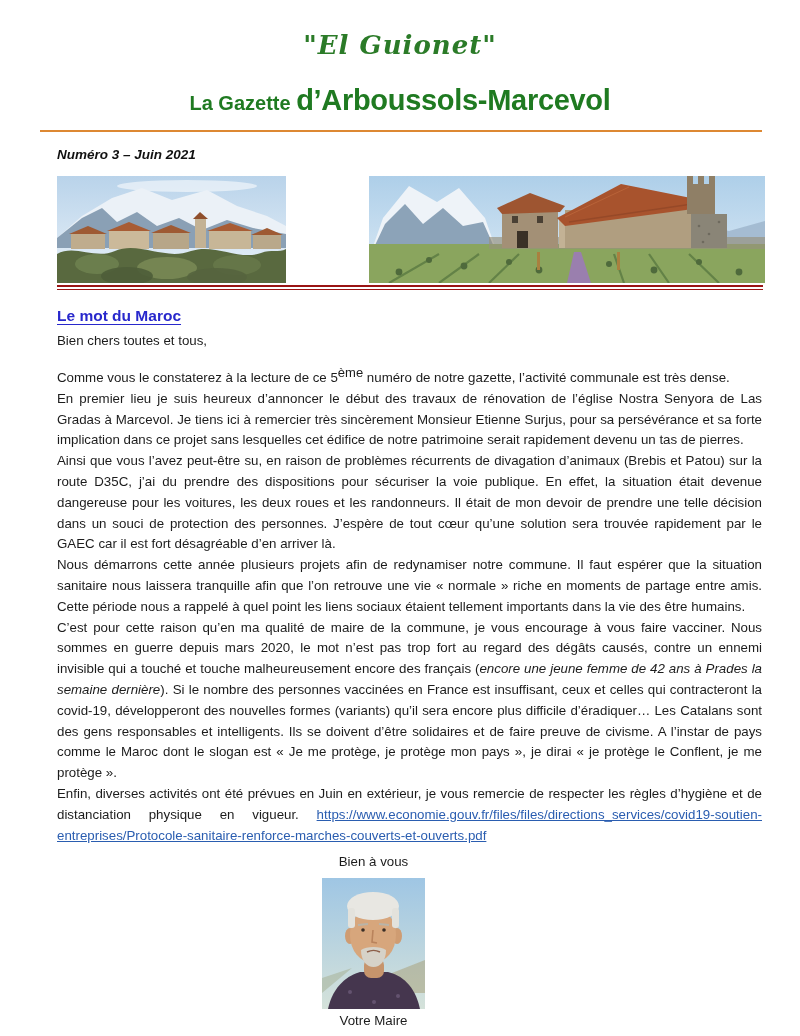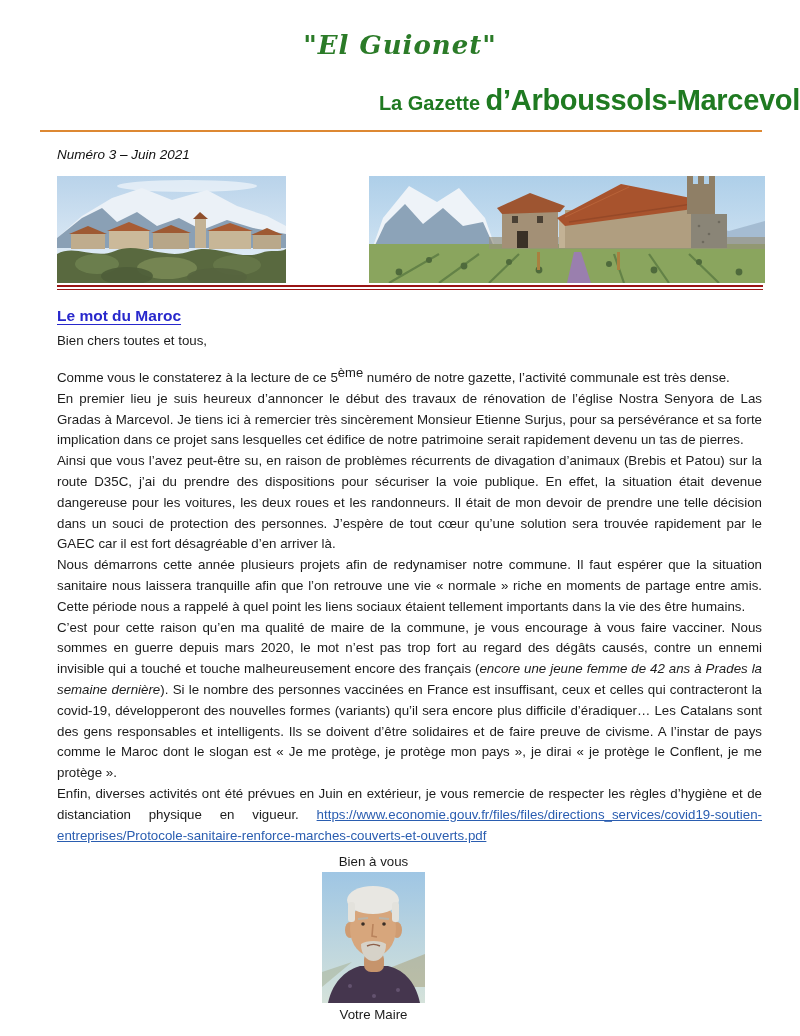--- a/index.html
+++ b/index.html
@@ -7,27 +7,27 @@
     width:800px; height:1036px; position:relative; overflow:hidden;
     background:#ffffff; color:#1c1c1c;
     font-family:"Liberation Sans", sans-serif;
   }
   
   .masthead { text-align:center; padding-top:30px; }
   .script-title {
     font-family:"DejaVu Serif", serif; font-style:italic; font-weight:bold;
     color:#2b7b28; font-size:26px; line-height:30px; letter-spacing:1px;
   }
-  .gazette-line { margin-top:24px; color:#1f7a21; font-weight:bold; line-height:32px;text-align:right; }
+  .gazette-line { margin-top:24px; color:#1f7a21; font-weight:bold; line-height:32px; }
   .gz-prefix { font-size:20px; }
   .gz-name   { font-size:29px; letter-spacing:-0.3px; }
   .rule-orange { margin:9px 38px 0 40px; height:2px; background:#dd8833; }
   .issue-line {
     text-align:left; margin:15px 0 0 57px;
-    font-size:13.5px; font-weight:normal; font-style:italic; color:#111;
+    font-size:13.5px; font-weight:bold; font-style:italic; color:#111;
   }
   
   .photo-row { margin:14px 0 0 57px; display:flex; gap:83px; height:107px; }
   .photo { display:block; }
   .rule-red {
     margin:2px 37px 0 57px; height:2px; background:#fff;
     border-top:2px solid #9a1414; border-bottom:1px solid #9a1414;
   }
   
   .article { margin:0 38px 0 57px; }
@@ -35,21 +35,21 @@
     margin:17px 0 0; font-size:15.5px; font-weight:bold; color:#2828cc;
     text-decoration:underline; text-underline-offset:3px;
   }
   .salutation { margin:8px 0 0; font-size:13.3px; }
   .bodytext { margin-top:20px; font-size:13.3px; line-height:20.8px; text-align:justify; }
   .bodytext p { margin:0; }
   .bodytext sup { font-size:13px; line-height:0;margin-top:37px; }
   .link { color:#2a5db0; text-decoration:underline; overflow-wrap:anywhere; }
   
   .signature { position:relative; left:-36px; margin-top:8px; text-align:center; font-size:13.3px; }
-  .signoff { margin:0 0 3px; }
+  .signoff { margin:0 0 9px; }
   .portrait { display:block; margin:0 auto; }
   .role, .name { margin:0; line-height:17.5px; }
   .role { margin-top:3px; }
 </style>
 </head>
 <body>
 
 <div class="page">
 
   <header class="masthead">

